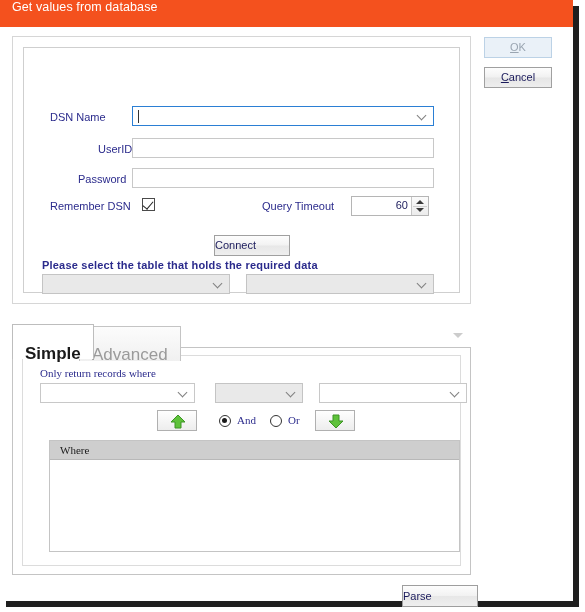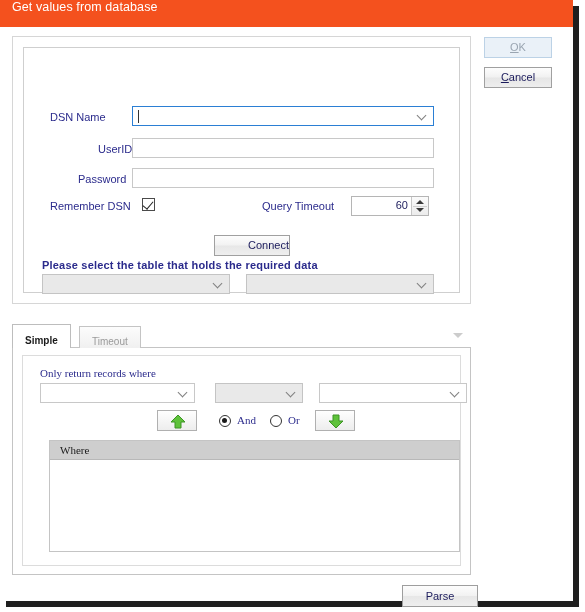--- a/index.html
+++ b/index.html
@@ -214,21 +214,21 @@
     height: 1px;
     background: #cfcfcf;
   }
 
   
   .connect-btn {
     position: absolute;
     width: 76px;
     height: 21px;
     line-height: 19px;
-    text-align: right;
+    text-align: left;
     font-size: 11px;
     border: 1px solid #a0a0a0;
     background: linear-gradient(to bottom, #fdfdfd 0%, #f2f2f2 48%, #e7e7e7 52%, #efefef 100%);
     color: #1b1b5c;
     box-sizing: border-box;
     cursor: default;
   }
 
   
   .tab-panel {
@@ -244,22 +244,22 @@
     width: 100%;
     height: 24px;
     border-bottom: 1px solid #c4c4c4;
     box-sizing: border-box;
   }
   .tab {
     position: absolute;
     top: 2px;
     height: 22px;
     line-height: 21px;
-    padding: 4px 12px;
-    font-size: 10px;
+    padding: 17px 12px;
+    font-size: 17px;
     box-sizing: border-box;
     border: 1px solid #c4c4c4;
     border-bottom: none;
     cursor: default;
   }
   .tab.active {
     left: 0;
     top: 0;
     height: 24px;
     line-height: 23px;
@@ -362,21 +362,20 @@
   }
 
   
   .parse-btn {
     position: absolute;
     left: 402px;
     top: 558px;
     width: 76px;
     height: 22px;
     line-height: 20px;
-    text-align: center;
     font-size: 11px;
     border: 1px solid #9e9e9e;
     background: linear-gradient(to bottom, #fdfdfd 0%, #f2f2f2 48%, #e7e7e7 52%, #efefef 100%);
     color: #1b1b5c;
     box-sizing: border-box;
     cursor: default;
   }
 </style>
 </head>
 <body>
@@ -440,21 +439,21 @@
         </div>
       </div>
     </div>
 
     <div class="tab-panel">
       <div class="tab-strip">
         <div class="tab active" style="left:0px;">
           <span>Simple</span>
         </div>
         <div class="tab inactive" style="left:67px;">
-          <span>Timeout</span>
+          <span>Advanced</span>
         </div>
         <div class="tab-menu-arrow"></div>
       </div>
 
       <div class="tab-body">
         <div class="tab-body-inner">
 
           <div class="lbl" style="left:17px; top:11px;">Only return records where</div>
 
           <div class="field" style="left:17px; top:27px; width:155px;">

